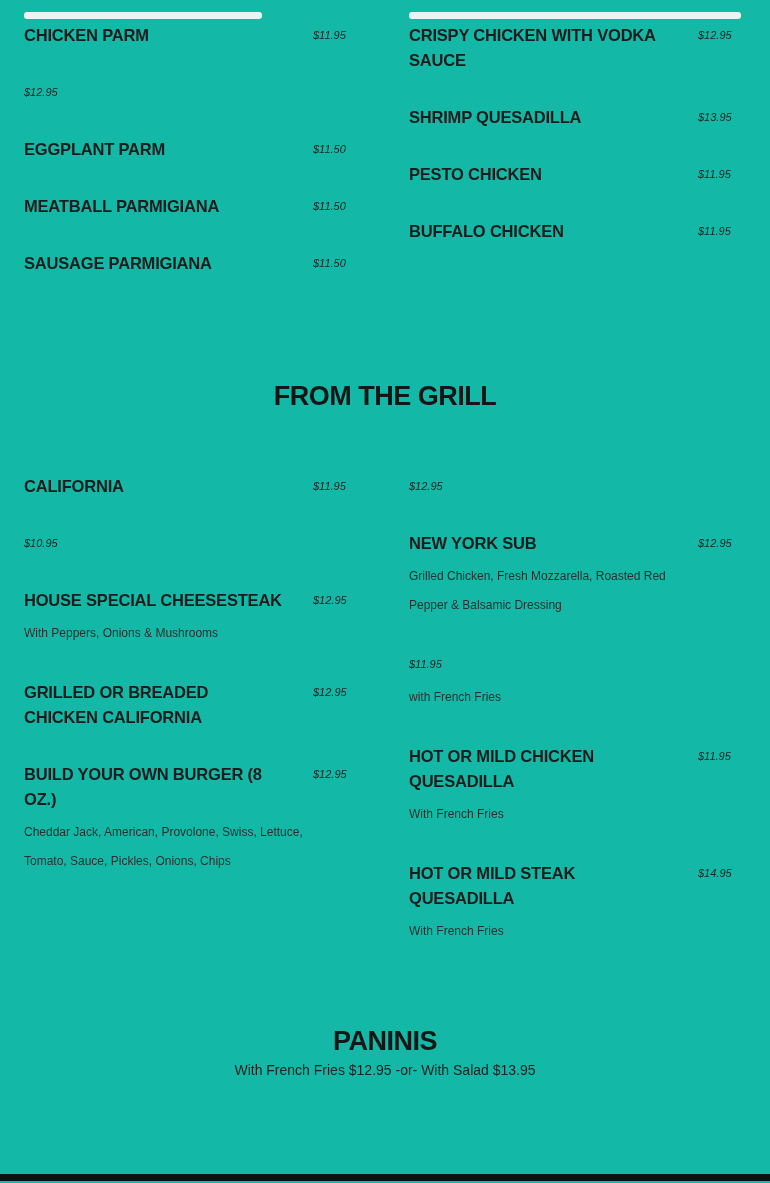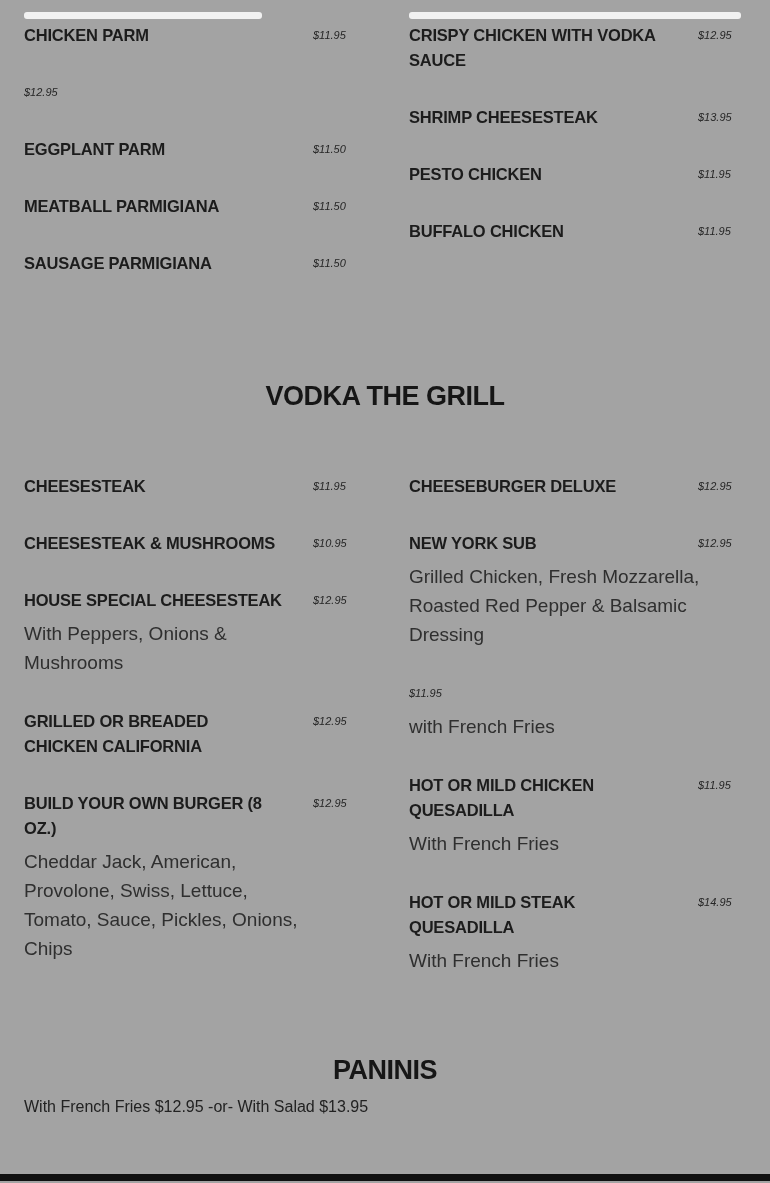--- a/index.html
+++ b/index.html
@@ -6,21 +6,21 @@
   html, body { background: #ffffff; }
   body {
     width: 770px; height: 1183px;
     font-family: "Liberation Sans", sans-serif;
     color: #1c1c1c;
     overflow: hidden;
   }
   .page {
     position: relative;
     width: 770px; height: 1183px;
-    background: #a3a3a3;
+    background: #14b8a6;
     overflow: hidden;
   }
   .content { padding: 0 24px; }
 
   
   .ghost-row { position: absolute; top: 12px; height: 7px; background: #f1f1f1; border-radius: 3px; }
   .ghost-left  { left: 24px;  width: 238px; }
   .ghost-right { left: 409px; width: 332px; }
 
   .menu-grid {
@@ -46,39 +46,38 @@
     font-size: 11px;
     line-height: 25px;
     color: #262626;
     white-space: nowrap;
     font-style: italic;
   }
   .item-desc {
     width: 292px;
     margin-top: 6px;
     margin-bottom: 6px;
-    font-size: 19px;
+    font-size: 12px;
     line-height: 29px;
     color: #2f2f2f;
   }
 
   .section-title {
     text-align: center;
     font-weight: 700;
     font-size: 27px;
     line-height: 34px;
     letter-spacing: -0.5px;
     color: #161616;
   }
   .grill-title { margin-top: 71px; margin-bottom: 61px; }
   .paninis-title { margin-top: 46px; }
   .section-subtitle {
-    margin-top: 8px;
-    text-align: left;
-    font-size: 16px;
+    text-align: center;
+    font-size: 14px;
     line-height: 24px;
     color: #222222;
   }
 
   .bottom-bar {
     position: absolute;
     left: 0; right: 0; bottom: 2px;
     height: 7px;
     background: #101010;
   }
@@ -138,21 +137,21 @@
   <div class="menu-item">
     <div class="item-row">
       <div class="item-name">CRISPY CHICKEN WITH VODKA SAUCE</div>
       <div class="item-price">$12.95</div>
     </div>
 
   </div>
 
   <div class="menu-item">
     <div class="item-row">
-      <div class="item-name">SHRIMP CHEESESTEAK</div>
+      <div class="item-name">SHRIMP QUESADILLA</div>
       <div class="item-price">$13.95</div>
     </div>
 
   </div>
 
   <div class="menu-item">
     <div class="item-row">
       <div class="item-name">PESTO CHICKEN</div>
       <div class="item-price">$11.95</div>
     </div>
@@ -162,35 +161,34 @@
   <div class="menu-item">
     <div class="item-row">
       <div class="item-name">BUFFALO CHICKEN</div>
       <div class="item-price">$11.95</div>
     </div>
 
   </div>
 </div>
     </div>
 
-    <h2 class="section-title grill-title">VODKA THE GRILL</h2>
+    <h2 class="section-title grill-title">FROM THE GRILL</h2>
 
     <div class="menu-grid">
       <div class="menu-col">
   <div class="menu-item">
     <div class="item-row">
-      <div class="item-name">CHEESESTEAK</div>
-      <div class="item-price">$11.95</div>
-    </div>
-
-  </div>
-
-  <div class="menu-item">
-    <div class="item-row">
-      <div class="item-name">CHEESESTEAK &amp; MUSHROOMS</div>
+      <div class="item-name">CALIFORNIA</div>
+      <div class="item-price">$11.95</div>
+    </div>
+
+  </div>
+
+  <div class="menu-item">
+    <div class="item-row">
       <div class="item-price">$10.95</div>
     </div>
 
   </div>
 
   <div class="menu-item">
     <div class="item-row">
       <div class="item-name">HOUSE SPECIAL CHEESESTEAK</div>
       <div class="item-price">$12.95</div>
     </div>
@@ -208,21 +206,20 @@
     <div class="item-row">
       <div class="item-name">BUILD YOUR OWN BURGER (8 OZ.)</div>
       <div class="item-price">$12.95</div>
     </div>
     <div class="item-desc">Cheddar Jack, American, Provolone, Swiss, Lettuce, Tomato, Sauce, Pickles, Onions, Chips</div>
   </div>
 </div>
       <div class="menu-col">
   <div class="menu-item">
     <div class="item-row">
-      <div class="item-name">CHEESEBURGER DELUXE</div>
       <div class="item-price">$12.95</div>
     </div>
 
   </div>
 
   <div class="menu-item">
     <div class="item-row">
       <div class="item-name">NEW YORK SUB</div>
       <div class="item-price">$12.95</div>
     </div>

